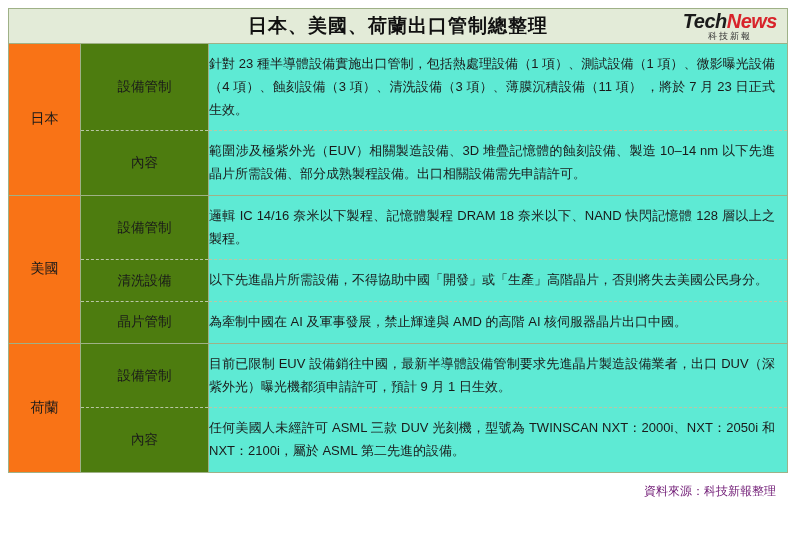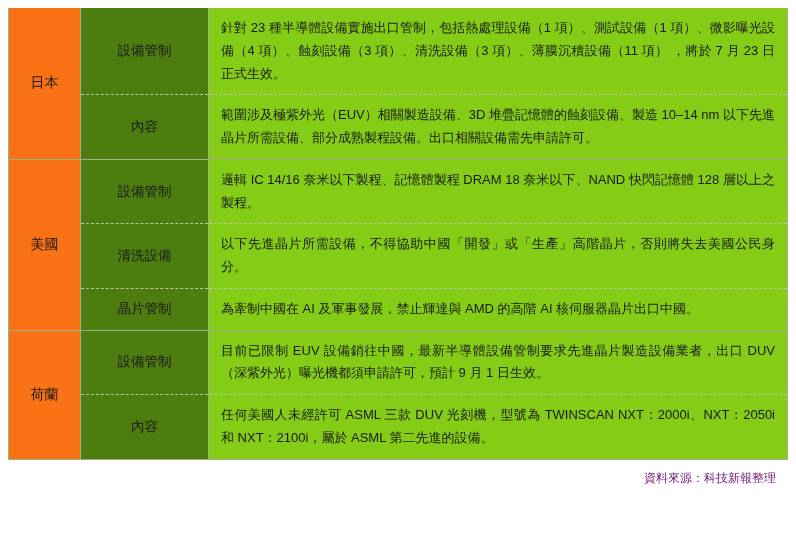--- a/index.html
+++ b/index.html
@@ -84,26 +84,26 @@
     text-align: center;
     font-size: 13.5px;
     background: #4d7c0f;
     border-right: 1px solid #9fb187;
     border-bottom: 1px dashed #b9c7a5;
   }
   td.category.last {
     border-bottom: 1px solid #9fb187;
   }
   td.content {
-    padding: 9px 12px 9px 12px;
+    padding: 9px 12px 9px 0;
     font-size: 13px;
     line-height: 1.75;
     text-align: justify;
     border-bottom: 1px dashed #b9c7a5;
-    background: #84cc16;
+    background: #5eead4;
   }
   td.content.last {
     border-bottom: 1px solid #9fb187;
   }
   .rowgroup-sep td {
     border-bottom: 1px solid #9fb187;
   }
   
   .footer {
     margin-top: 10px;
@@ -111,20 +111,27 @@
     font-size: 12px;
     padding-right: 12px;
     color: #701a75;
   }
 </style>
 </head>
 <body>
 
 <div class="page">
 
+  <div class="header">
+    <div class="header-title">日本、美國、荷蘭出口管制總整理</div>
+    <div class="logo">
+      <div class="logo-main"><span class="logo-tech">Tech</span><span class="logo-news">News</span></div>
+      <div class="logo-sub">科技新報</div>
+    </div>
+  </div>
 
   <table class="main">
     <tbody>
 
       <tr>
         <td class="country" rowspan="2">日本</td>
         <td class="category">設備管制</td>
         <td class="content">針對 23 種半導體設備實施出口管制，包括熱處理設備（1 項）、測試設備（1 項）、微影曝光設備（4 項）、蝕刻設備（3 項）、清洗設備（3 項）、薄膜沉積設備（11 項）  ，將於 7 月 23 日正式生效。</td>
       </tr>
       <tr class="rowgroup-sep">

